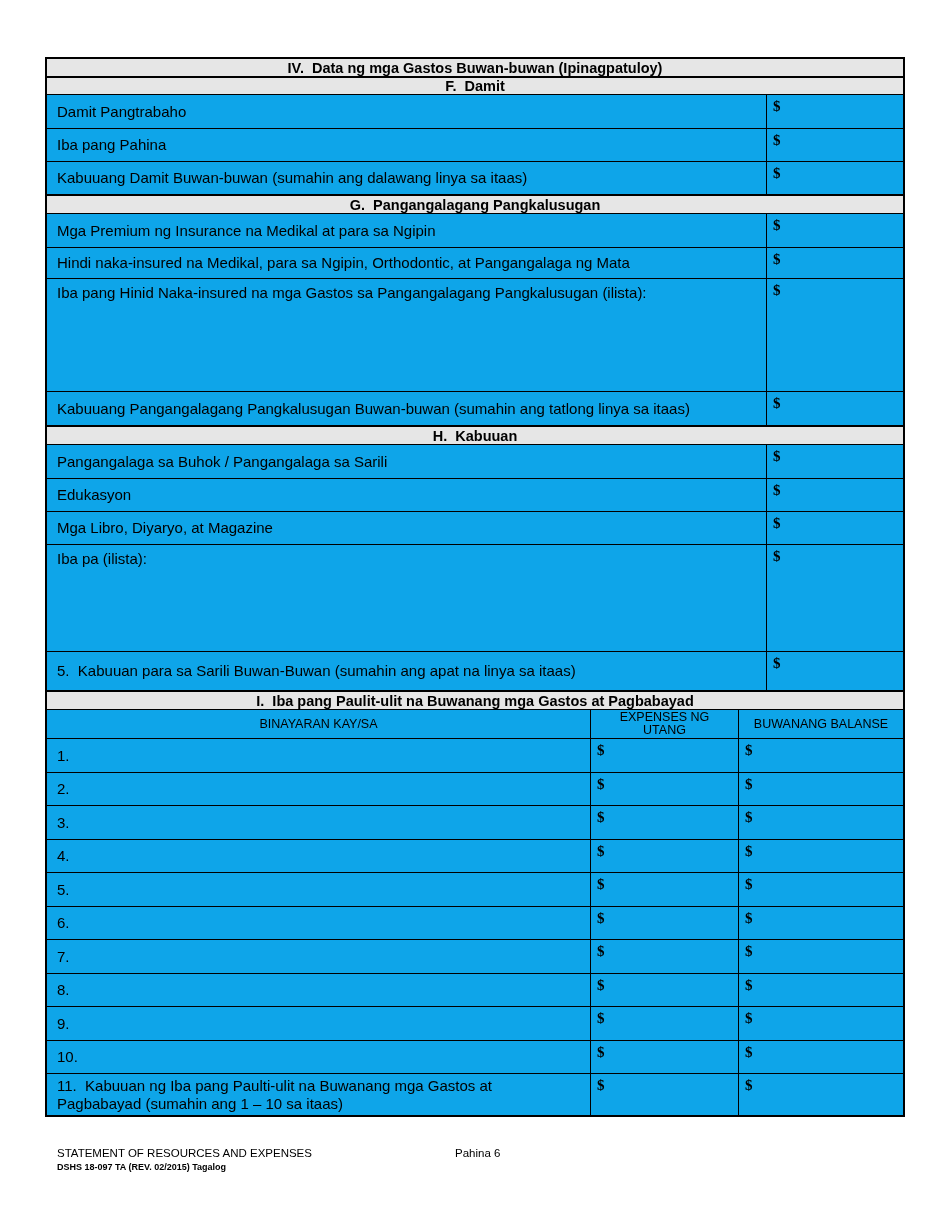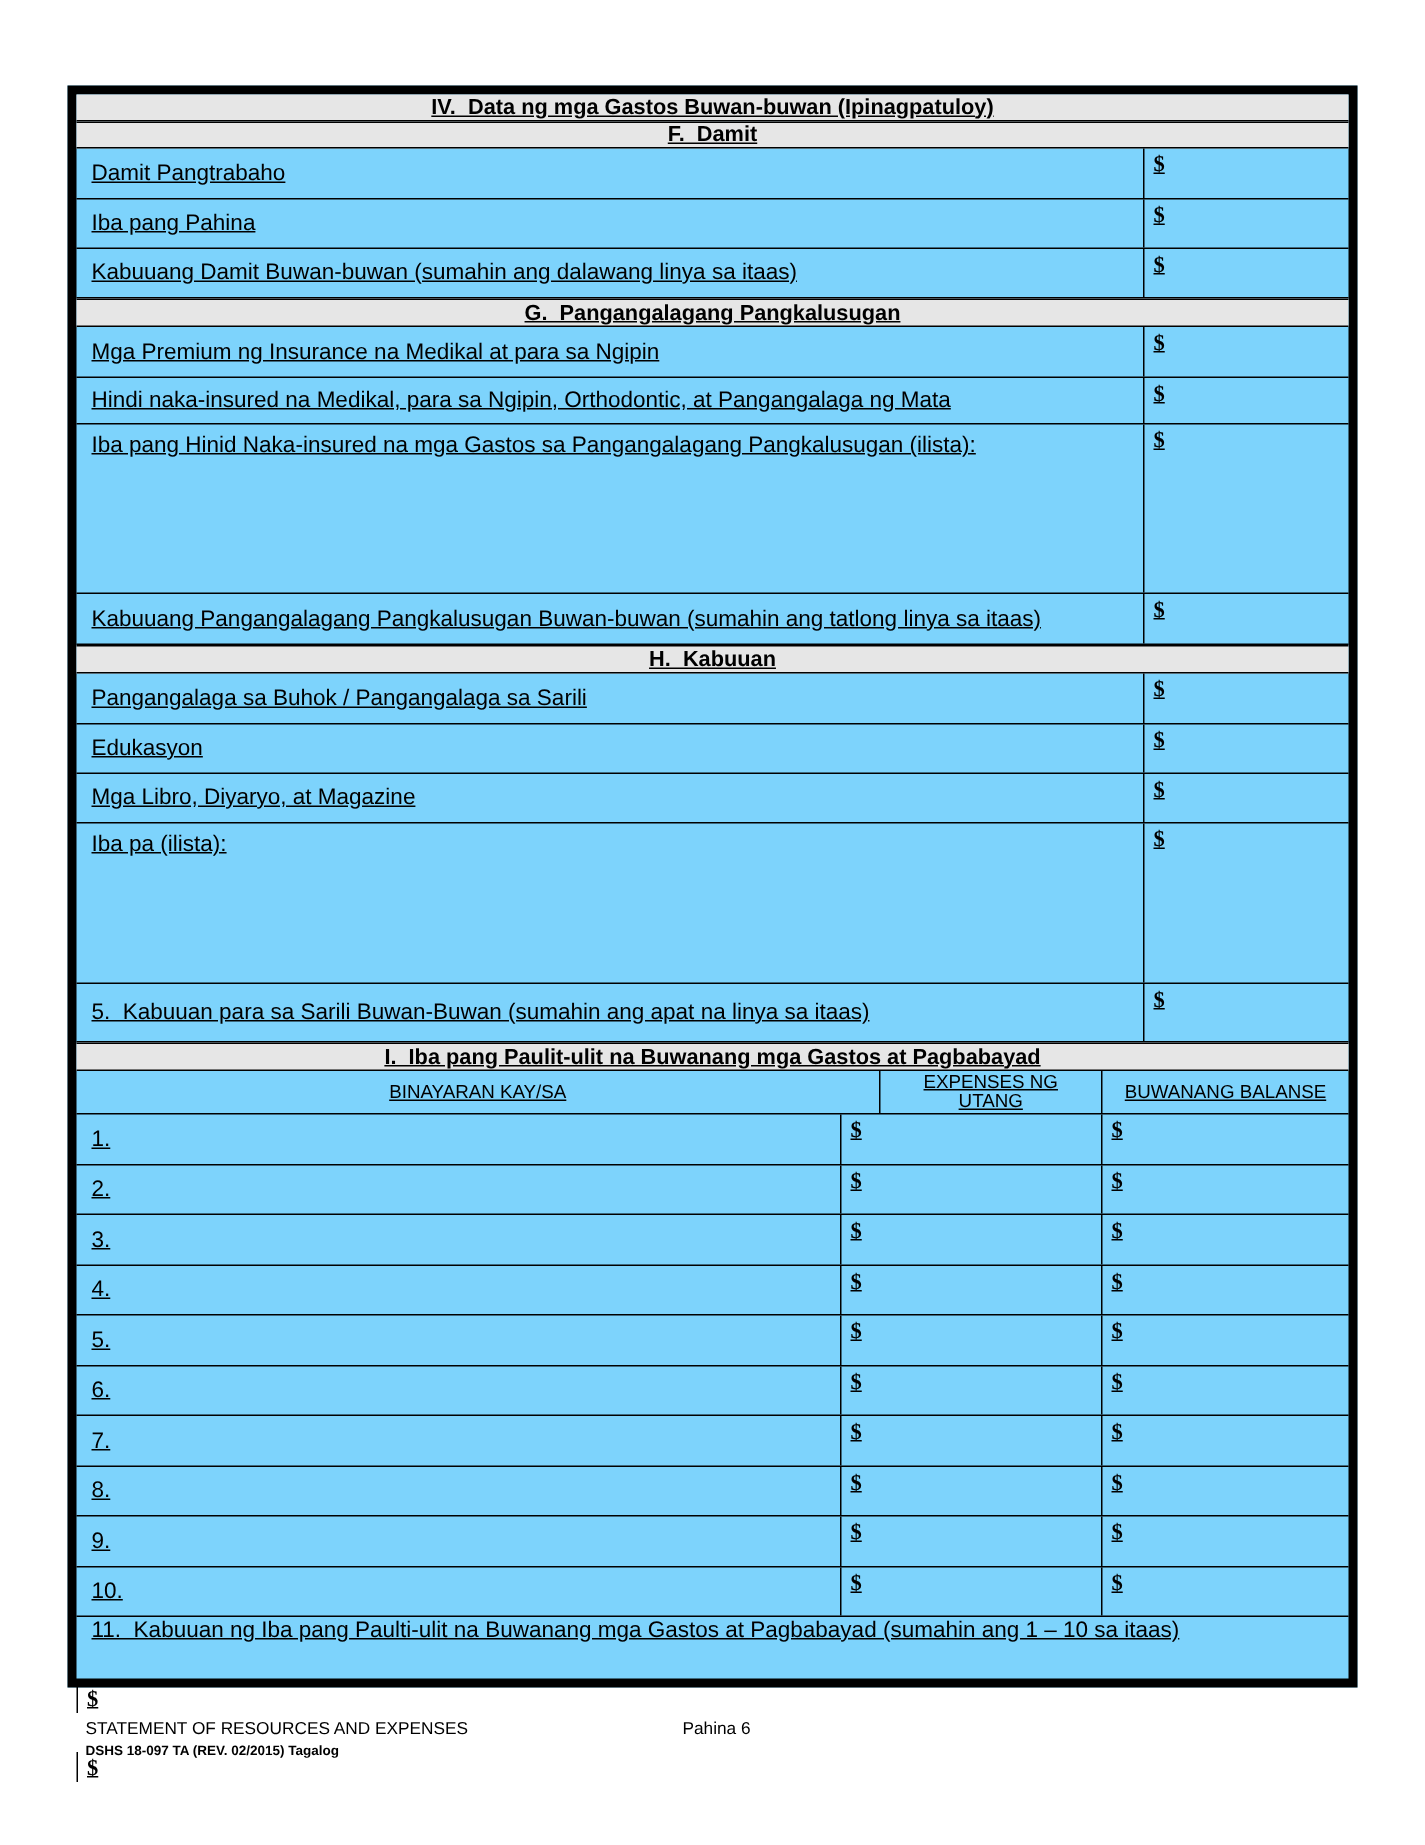--- a/index.html
+++ b/index.html
@@ -4,36 +4,36 @@
 <style>
   * { box-sizing: border-box; margin: 0; padding: 0; }
   html, body { background: #ffffff; }
   body {
     width: 950px; height: 1230px; position: relative;
     font-family: "Liberation Sans", sans-serif; color: #000;
     overflow: hidden;
   }
   .form-table {
     position: absolute; left: 45px; top: 57px; width: 860px;
-    border: 6px solid #000000; background: #7dd3fc; text-decoration: underline;
+    border: 2px solid #000000; background: #0ea5e9;
   }
   .band {
     background: #e6e6e6;
     border-top: 1px solid #000; border-bottom: 1px solid #000;
     display: flex; align-items: center; justify-content: center;
     font-weight: bold; font-size: 14.5px; white-space: pre-wrap;
   }
   .band.first { border-top: none; }
   .h18 { height: 18px; } .h19 { height: 19px; }
   .h29 { height: 29px; } .h31 { height: 31px; }
   .h33 { height: 33px; } .h34 { height: 34px; }
   .h39 { height: 39px; } .h41 { height: 41px; }
   .h107 { height: 107px; } .h113 { height: 113px; }
-  .row { display: flex; border-bottom: 1px solid #000; gap: 26px; }
-  .row.last { border-bottom: none; flex-direction: column; }
+  .row { display: flex; border-bottom: 1px solid #000; }
+  .row.last { border-bottom: none; }
   .label {
     flex: 1; display: flex; align-items: center;
     padding: 0 10px; font-size: 15px; line-height: 18px; white-space: pre-wrap;
   }
   .row.tall .label { align-items: flex-start; padding-top: 5px; }
   .money {
     width: 137px; border-left: 1px solid #000; padding: 2px 0 0 6px;
   }
   .dollar {
     font-family: "Liberation Serif", serif; font-weight: bold;

